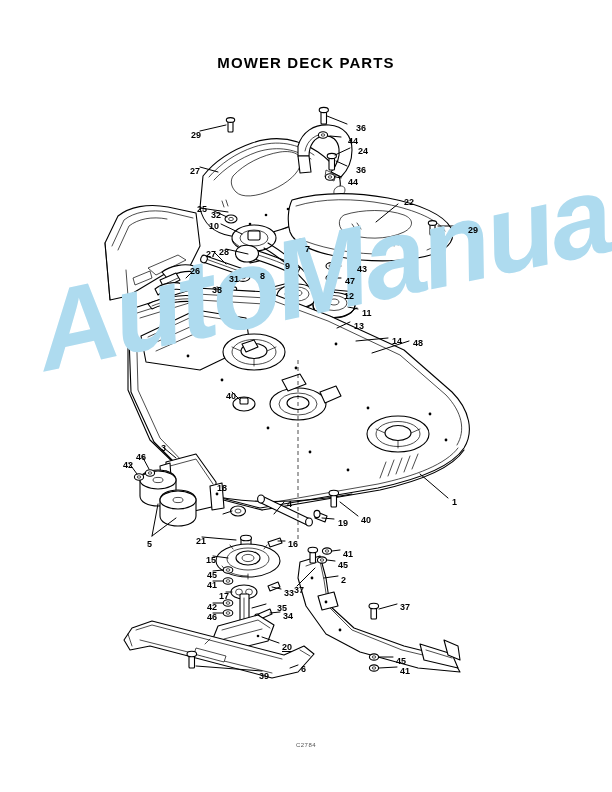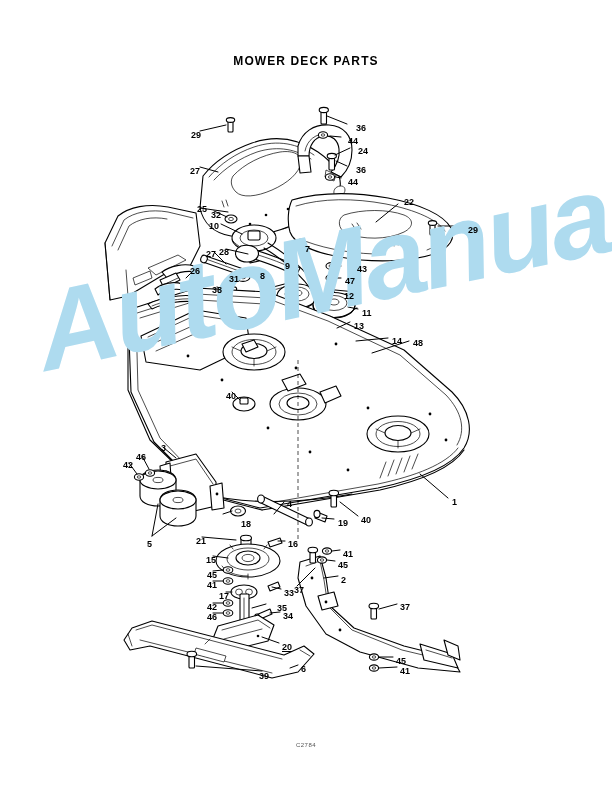--- a/index.html
+++ b/index.html
@@ -10,21 +10,21 @@
     font-family:"Liberation Sans", sans-serif;
     position:relative;
     overflow:hidden;
   }
   #page{position:relative;width:612px;height:792px;background:#fff;}
 
   
   #title{
     position:absolute;left:0;top:54px;width:612px;
     text-align:center;
-    font-size:12px;font-weight:bold;letter-spacing:1.1px;
+    font-size:15px;font-weight:bold;letter-spacing:1.1px;
     color:#000;
     font-family:"Liberation Sans", sans-serif;
   }
 
   
   #watermark{
     position:absolute;
     left:48px;top:268px;
     width:540px;height:230px;
     color:#aedbef;
@@ -572,21 +572,21 @@
       <div class="cnum" style="left: 260px; top: 272px;">8</div>
       <div class="cnum" style="left: 285px; top: 262px;">9</div>
       <div class="cnum" style="left: 209px; top: 222px;">10</div>
       <div class="cnum" style="left: 362px; top: 309px;">11</div>
       <div class="cnum" style="left: 344px; top: 292px; text-align: center;">12</div>
       <div class="cnum" style="left: 354px; top: 322px;">13</div>
       <div class="cnum" style="left: 392px; top: 337px;">14</div>
       <div class="cnum" style="left: 206px; top: 556px;">15</div>
       <div class="cnum" style="left: 288px; top: 540px;">16</div>
       <div class="cnum" style="left: 219px; top: 592px;">17</div>
-      <div class="cnum" style="left: 217px; top: 520px; margin-left: 24px;">18</div>
+      <div class="cnum" style="left: 217px; top: 484px;">18</div>
       <div class="cnum" style="left: 338px; top: 519px;">19</div>
       <div class="cnum" style="left: 282px; top: 643px; text-decoration: underline;">20</div>
       <div class="cnum" style="left: 196px; top: 537px;">21</div>
       <div class="cnum" style="left: 404px; top: 198px;">22</div>
       <div class="cnum" style="left: 190px; top: 167px;">27</div>
       <div class="cnum" style="left: 358px; top: 147px;">24</div>
       <div class="cnum" style="left: 197px; top: 205px;">25</div>
       <div class="cnum" style="left: 190px; top: 267px;">26</div>
       <div class="cnum" style="left: 206px; top: 250px;">27</div>
       <div class="cnum" style="left: 219px; top: 248px;">28</div>

